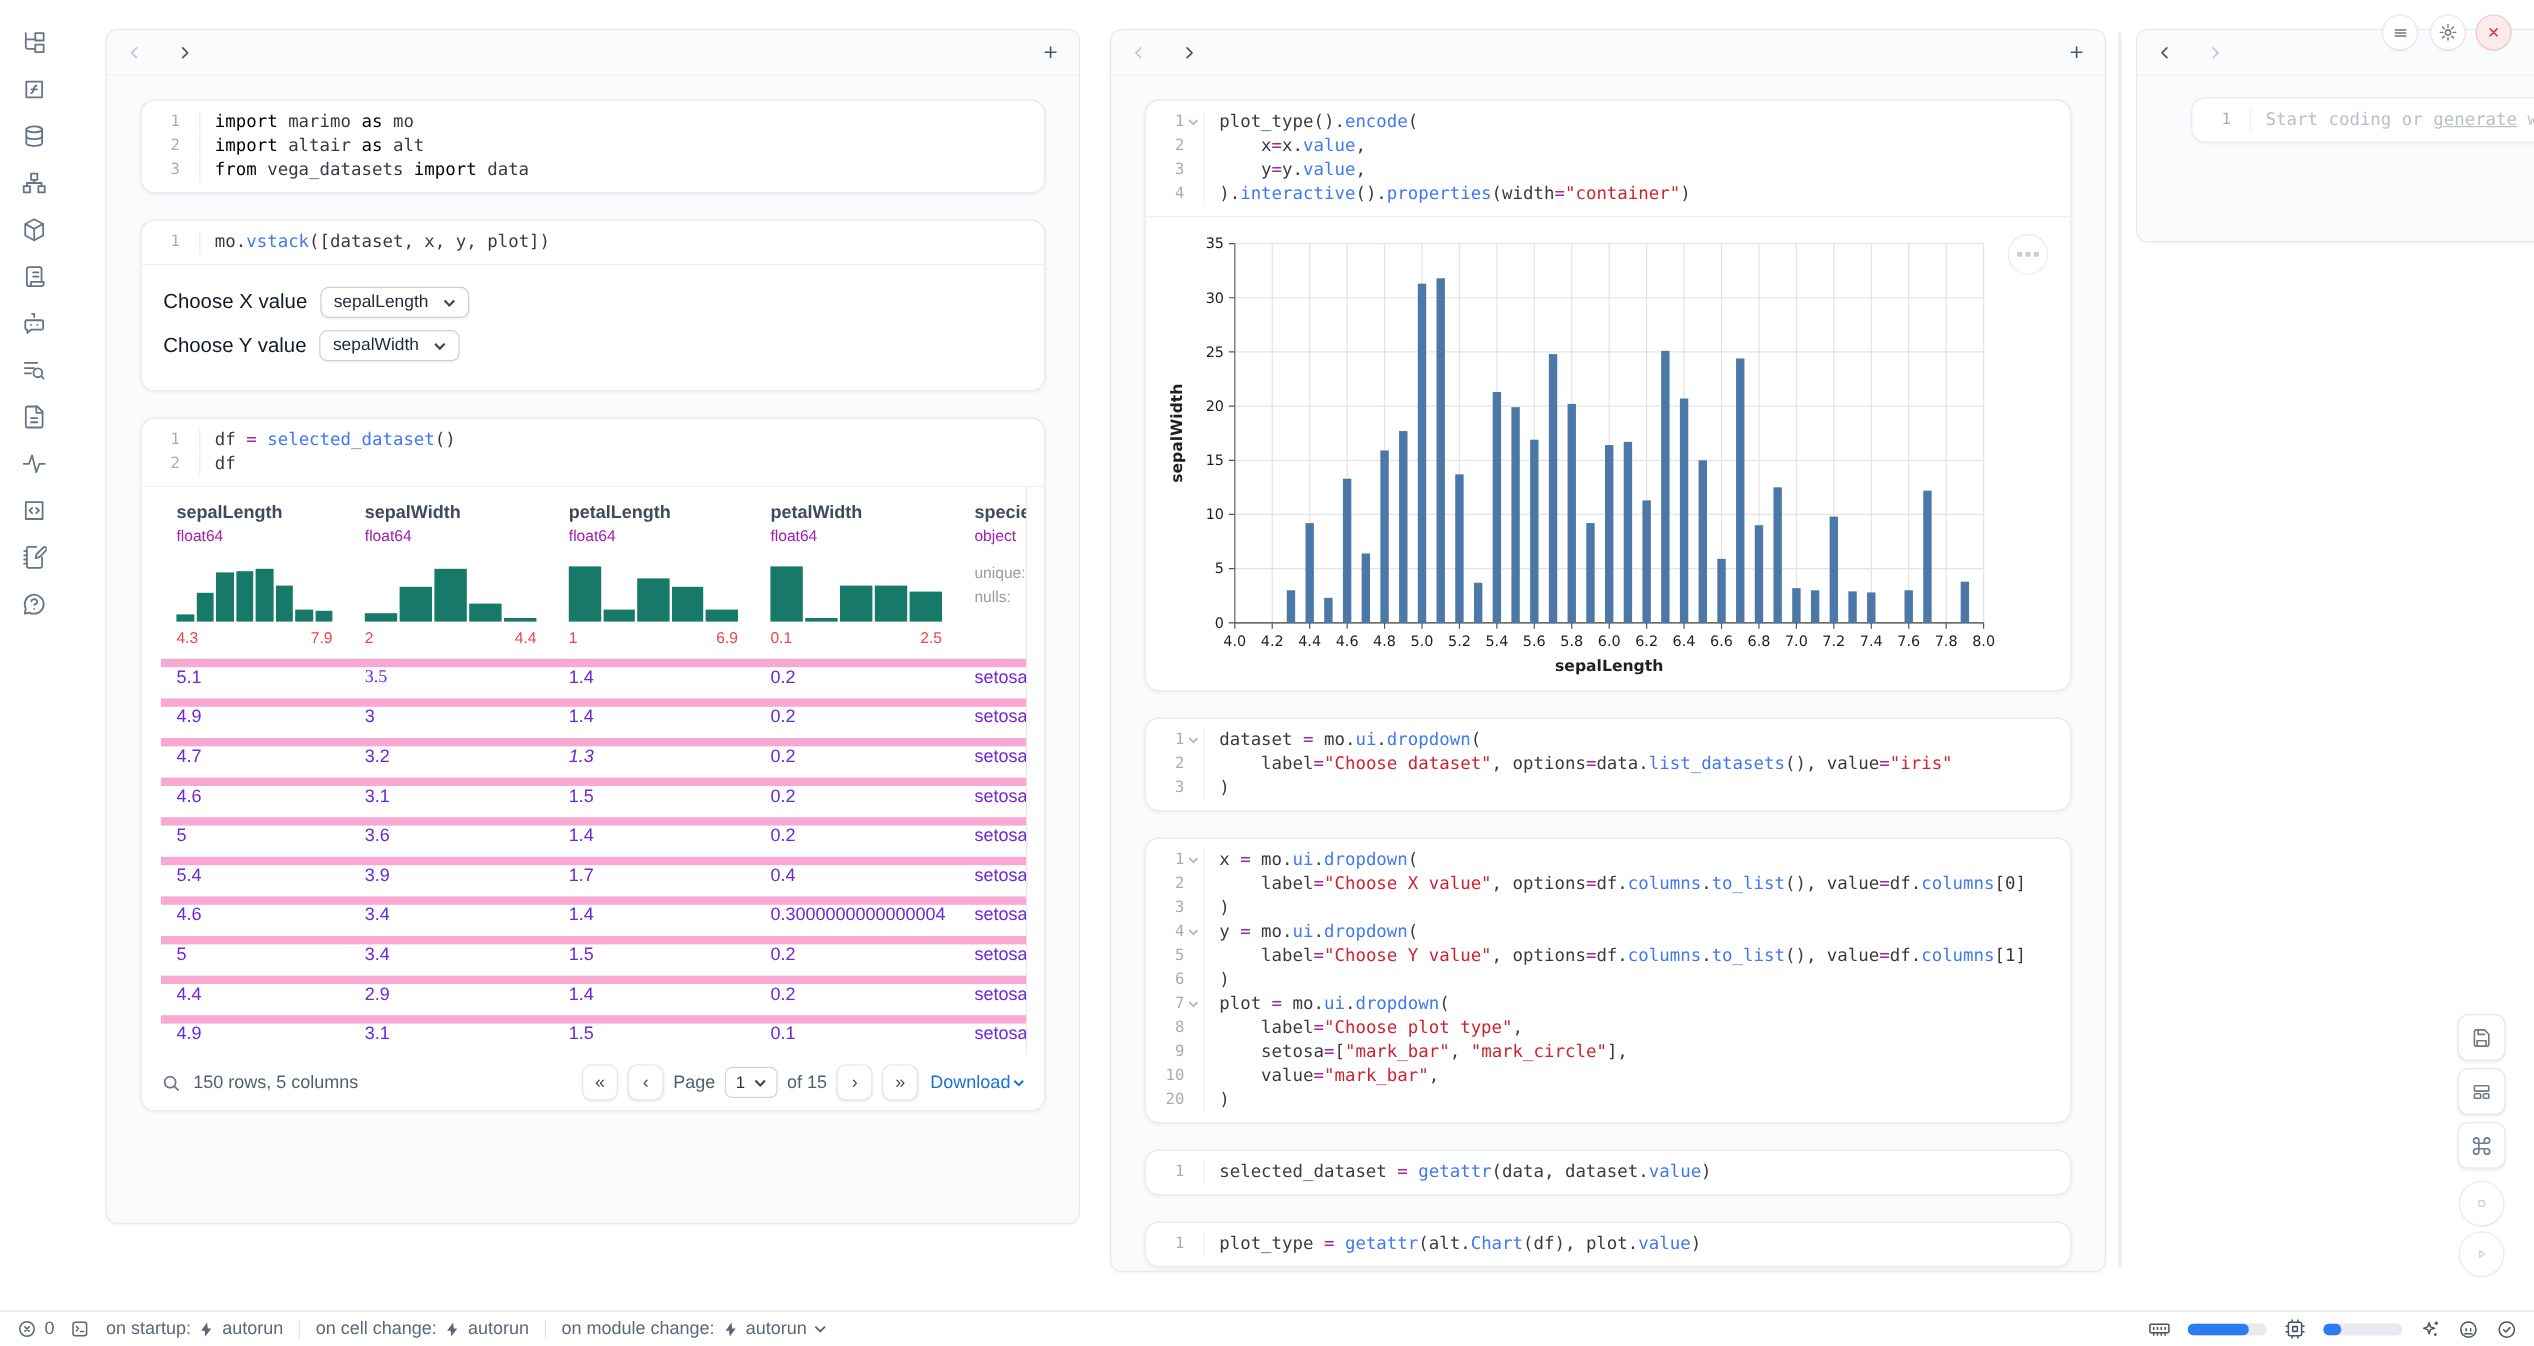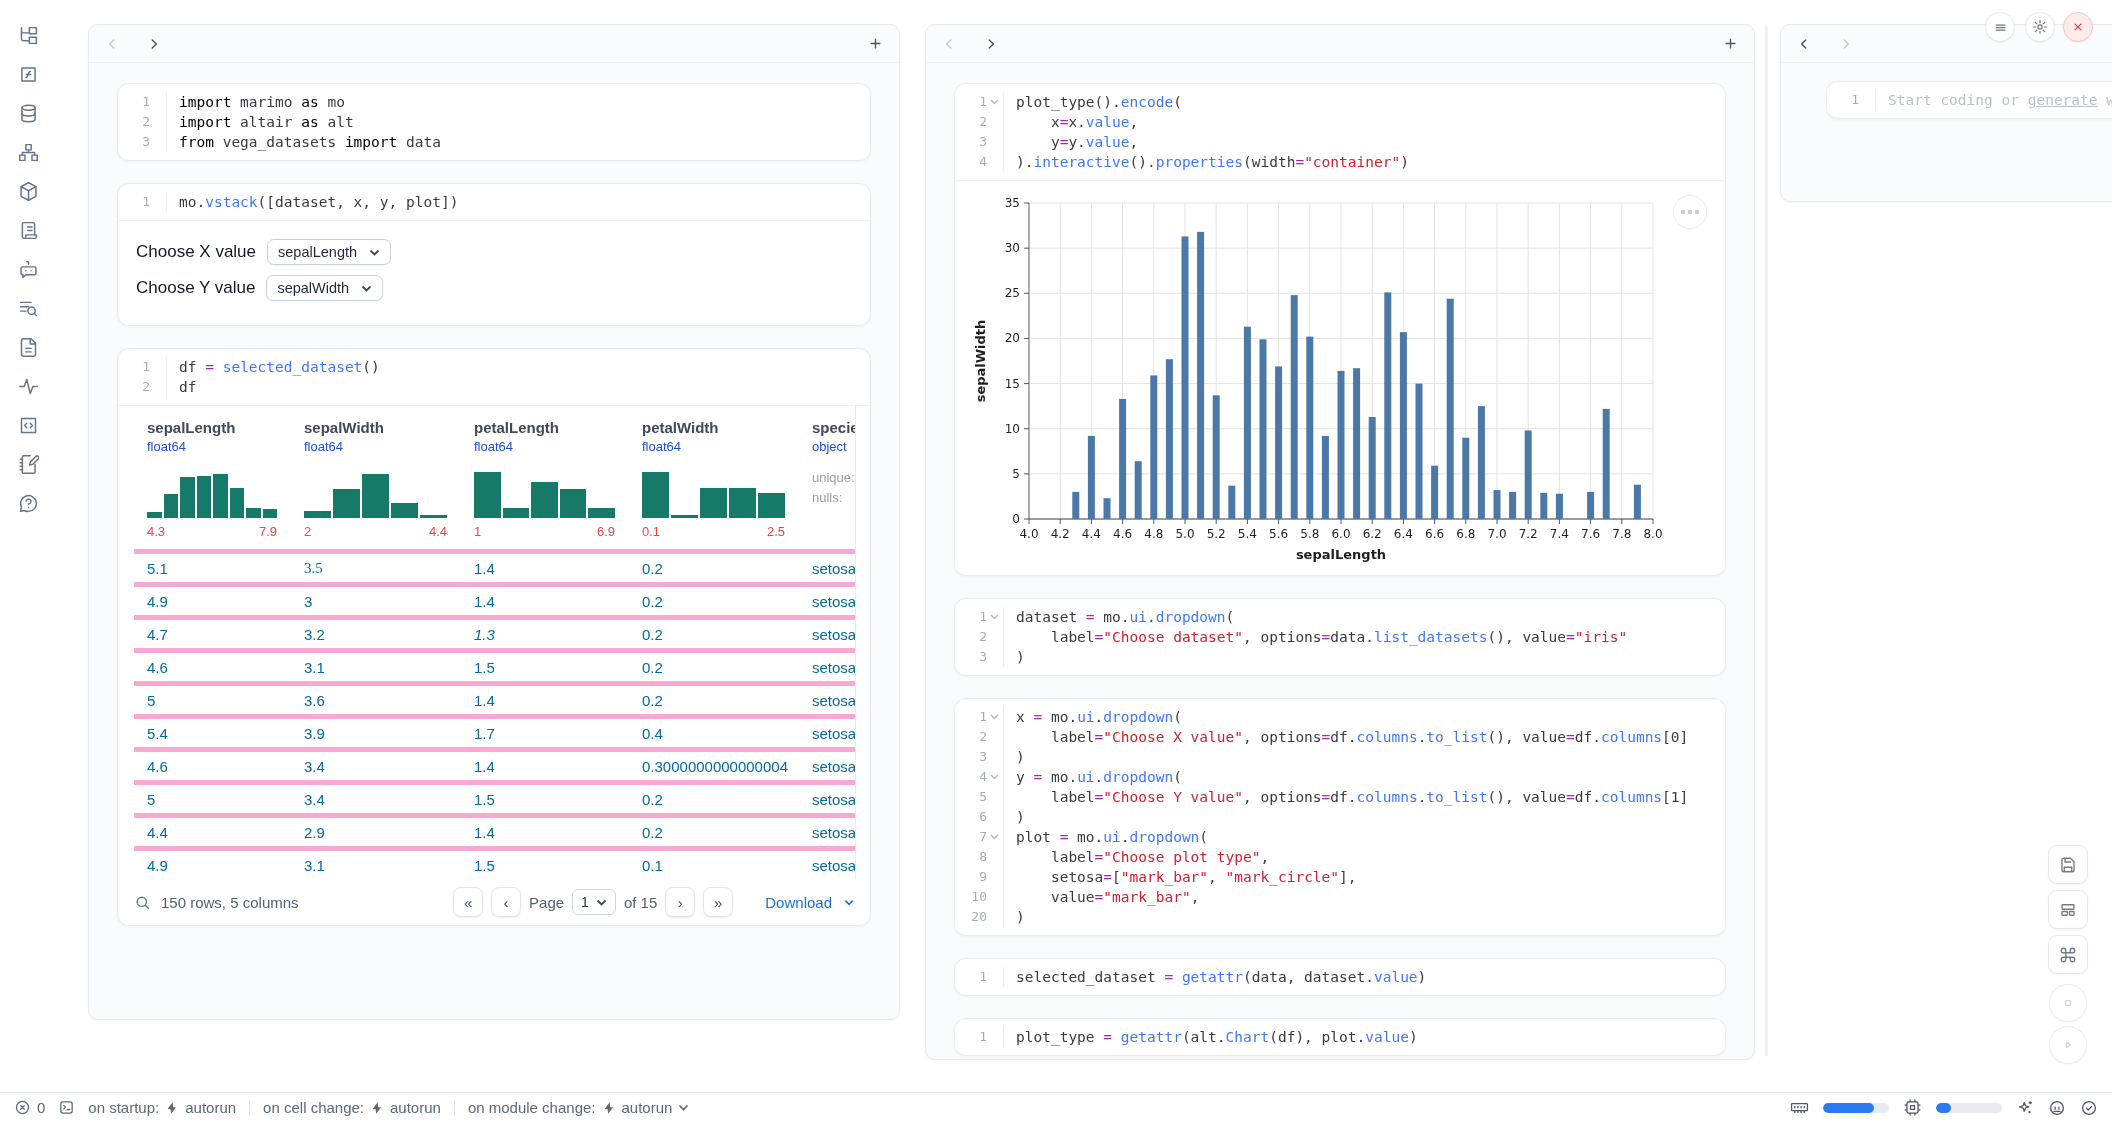--- a/index.html
+++ b/index.html
@@ -51,37 +51,37 @@
   .fsel{display:flex;align-items:center;gap:12px;border:1px solid #c9d0d9;border-radius:7px;
         background:#fff;padding:4px 10px;font-size:14.5px;color:#1f2937;cursor:pointer;
         box-shadow:0 1px 1px rgba(0,0,0,.04)}
   .fsel.wide{width:212px;justify-content:space-between}
 
   
   .tbl-wrap{margin:0 16px;border-right:1px solid #e6e9ed;overflow:hidden;width:722px}
   .throw{display:flex}
   .th{flex:none;padding:13px 14px 10px 13px}
   .th .nm{font-size:15px;font-weight:bold;color:#3f4a5a}
-  .th .tp{font-size:13px;color:#1d4ed8;margin-top:3px}
+  .th .tp{font-size:13px;color:#a21caf;margin-top:3px}
   .hist{display:flex;align-items:flex-end;gap:2px;height:52px;margin-top:12px}
   .hist i{flex:1;background:#177a69;display:block}
   .rng{display:flex;justify-content:space-between;font-size:13px;color:#ef4444;margin-top:6px}
   .stat{font-size:13px;color:#949ca8;line-height:20px;margin-top:14px;white-space:nowrap;overflow:hidden}
-  .tr{display:flex;height:33px;align-items:center;border-top:5px solid #f9a8d4;
-      font-size:15px;color:#0369a1}
+  .tr{display:flex;height:33px;align-items:flex-start;border-top:7px solid #f9a8d4;
+      font-size:15px;color:#6d28d9}
   .td{flex:none;padding-left:13px;white-space:nowrap;overflow:hidden}
   .tbl-foot{display:flex;align-items:center;height:46px;padding:0 16px;gap:10px;
       font-size:15px;color:#525f70}
   .pg{display:flex;align-items:center;gap:8px;margin-left:auto}
   .pgbtn{width:30px;height:30px;border:1px solid #e1e5ea;border-radius:8px;background:#fff;
       box-shadow:0 1px 2px rgba(0,0,0,.08);display:flex;align-items:center;justify-content:center;
       font-size:15px;color:#3e4b5e;cursor:pointer}
   .pgsel{height:26px;border:1px solid #cfd5dc;border-radius:6px;background:#fff;display:flex;
       align-items:center;gap:7px;padding:0 8px;font-size:14px;color:#27313f;cursor:pointer}
-  .dl{display:flex;align-items:center;gap:12px;color:#1771d6;font-size:15px;cursor:pointer;margin-left:24px}
+  .dl{display:flex;align-items:center;gap:2px;color:#1771d6;font-size:15px;cursor:pointer;margin-left:2px}
 
   
   .chart-out{position:relative;padding:12px 10px 10px 16px}
   .dots-btn{position:absolute;right:18px;top:14px;width:34px;height:34px;border-radius:50%;
       border:1px solid #ececef;background:#fff;display:flex;align-items:center;justify-content:center;
       gap:3px;cursor:pointer}
   .dots-btn b{width:4px;height:4px;border-radius:1px;background:#c8cbd0}
 
   
   .win-btn{position:absolute;top:12px;width:30px;height:30px;border-radius:50%;background:#fff;

